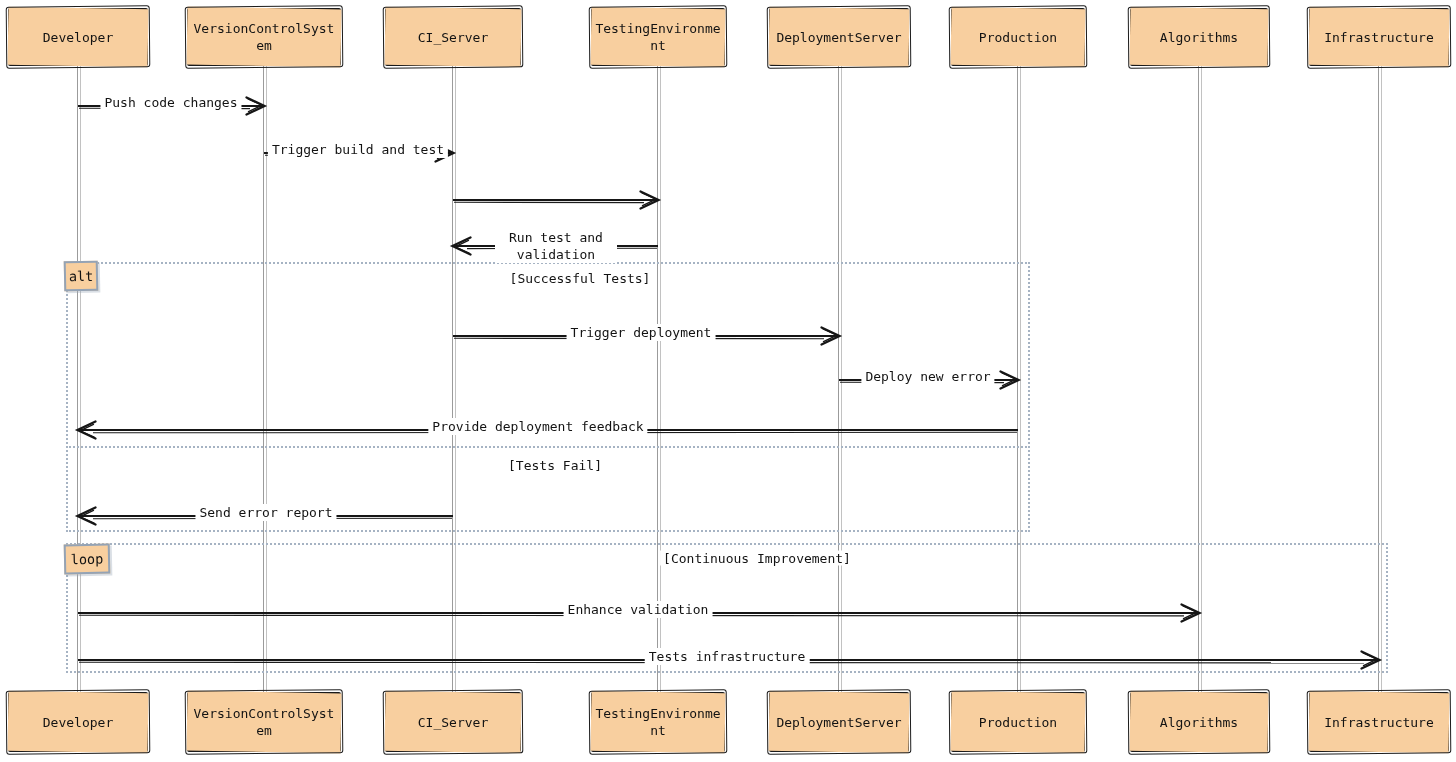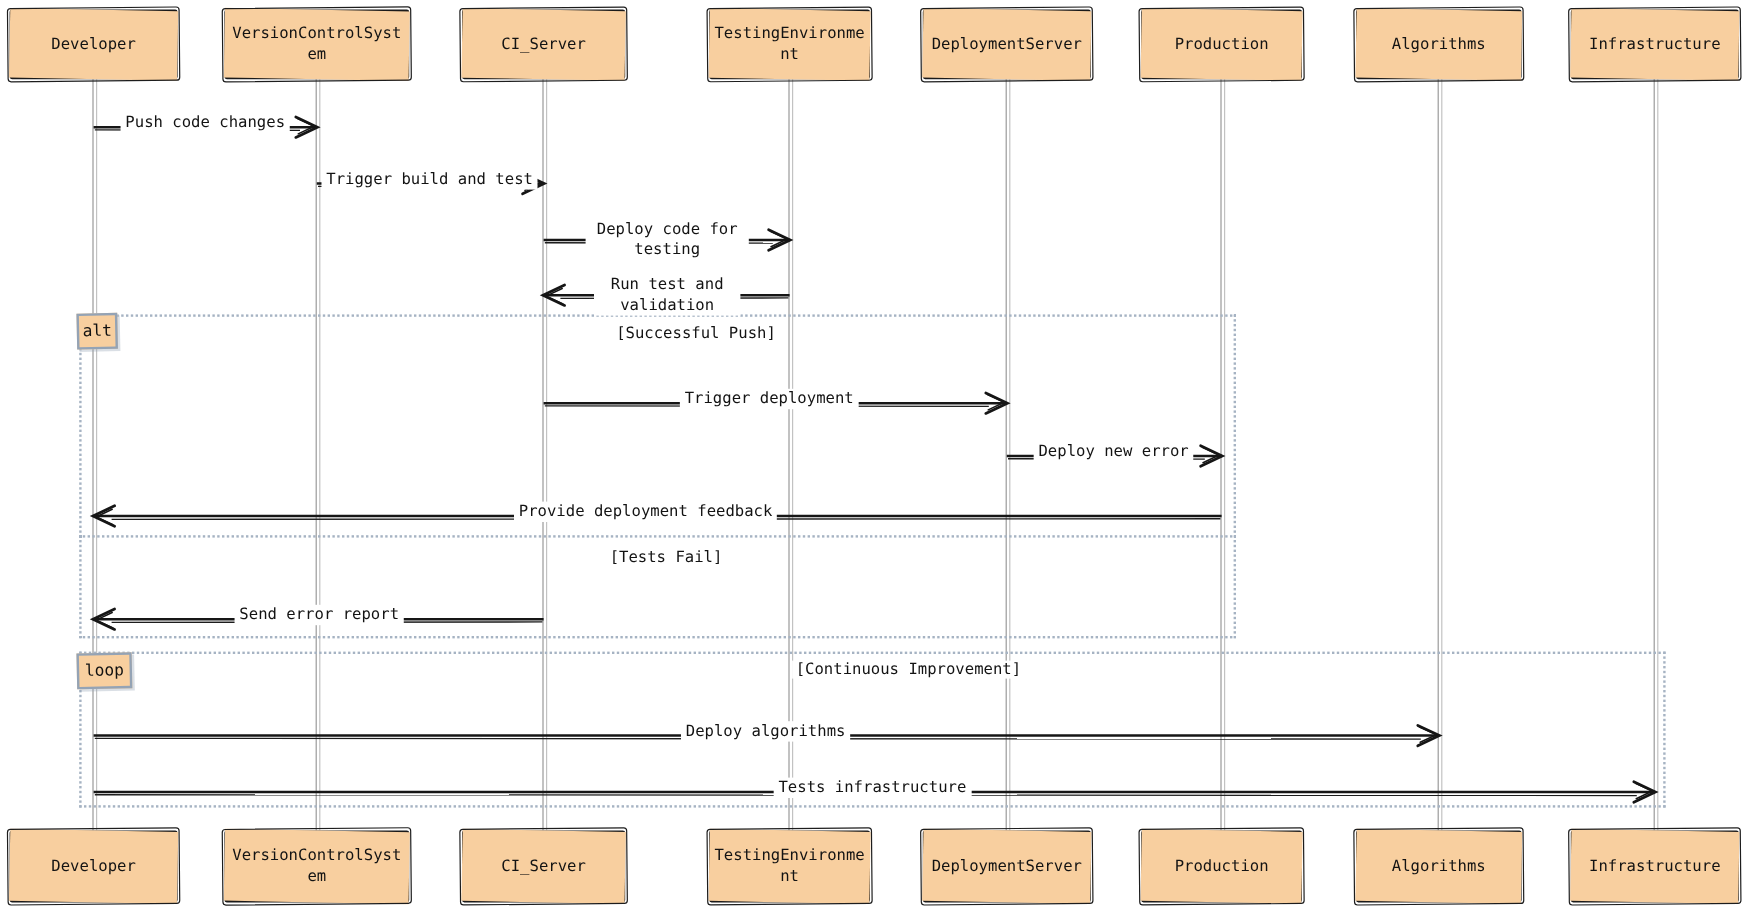--- a/index.html
+++ b/index.html
@@ -68,21 +68,21 @@
   <div class="lifeline" style="left:838px"></div>
   <div class="lifeline" style="left:1017px"></div>
   <div class="lifeline" style="left:1198px"></div>
   <div class="lifeline" style="left:1378px"></div>
 
   <div class="frame" style="left:66px;top:262px;width:964px;height:270px"></div>
   <div class="divider" style="left:66px;top:446px;width:964px"></div>
   <div class="frame-label" style="left:64px;top:261px;width:34px;height:30px">
     <span>alt</span>
   </div>
-  <div class="section-label" style="left:580px;top:278px">[Successful Push]</div>
+  <div class="section-label" style="left:580px;top:278px">[Successful Tests]</div>
   <div class="section-label" style="left:555px;top:465px">[Tests Fail]</div>
 
   <div class="frame" style="left:66px;top:543px;width:1322px;height:130px"></div>
   <div class="frame-label" style="left:64px;top:544px;width:46px;height:30px">
     <span>loop</span>
   </div>
   <div class="section-label" style="left:757px;top:558px">[Continuous Improvement]</div>
 
   <svg class="arrows" width="1456" height="762" viewBox="0 0 1456 762">
     <defs>
@@ -128,27 +128,26 @@
       <line class="s" x1="79" y1="615.3" x2="1184" y2="615.9"></line>
     </g>
     <g>
       <line class="m" x1="78" y1="660" x2="1379" y2="660" marker-end="url(#ah)"></line>
       <line class="s" x1="79" y1="662.3" x2="1364" y2="662.9"></line>
     </g>
   </svg>
 
   <div class="msg-label" style="left:171px;top:111px">Push code changes</div>
   <div class="msg-label" style="left:358px;top:158px">Trigger build and test</div>
-  <div class="msg-label two" style="left:556px;top:200px;width:128px">Deploy code for testing</div>
   <div class="msg-label two" style="left:556px;top:246px;width:114px">Run test and validation</div>
   <div class="msg-label" style="left:641px;top:341px">Trigger deployment</div>
   <div class="msg-label" style="left:928px;top:385px">Deploy new error</div>
   <div class="msg-label" style="left:538px;top:435px">Provide deployment feedback</div>
   <div class="msg-label" style="left:266px;top:521px">Send error report</div>
-  <div class="msg-label" style="left:638px;top:618px">Deploy algorithms</div>
+  <div class="msg-label" style="left:638px;top:618px">Enhance validation</div>
   <div class="msg-label" style="left:727px;top:665px">Tests infrastructure</div>
 
   <div class="actor" style="left:8px;top:8px;width:140px">
       <span class="nm">Developer</span>
     </div>
   <div class="actor" style="left:187px;top:8px;width:154px">
       <span class="nm">VersionControlSystem</span>
     </div>
   <div class="actor" style="left:385px;top:8px;width:136px">
       <span class="nm">CI_Server</span>

